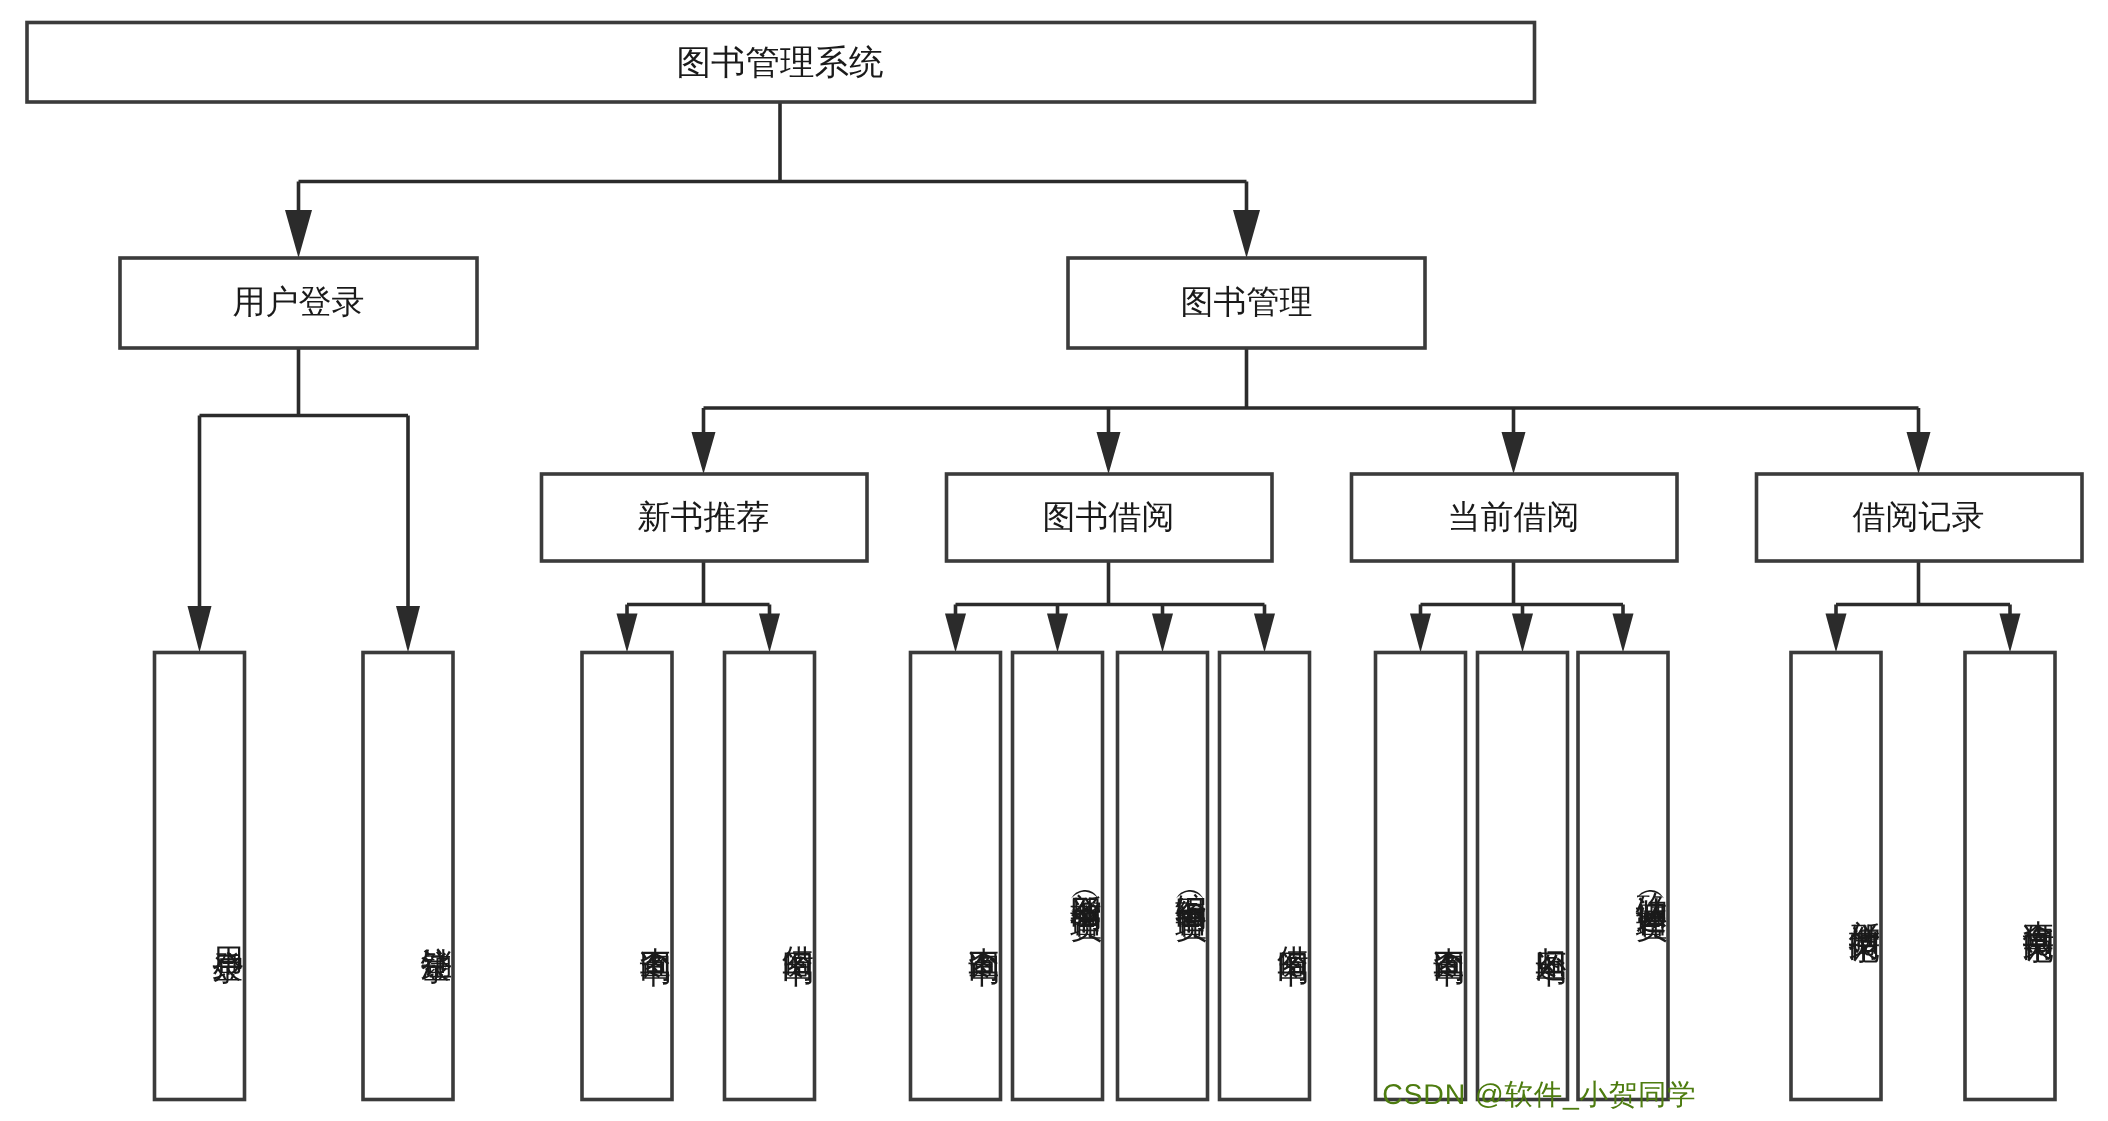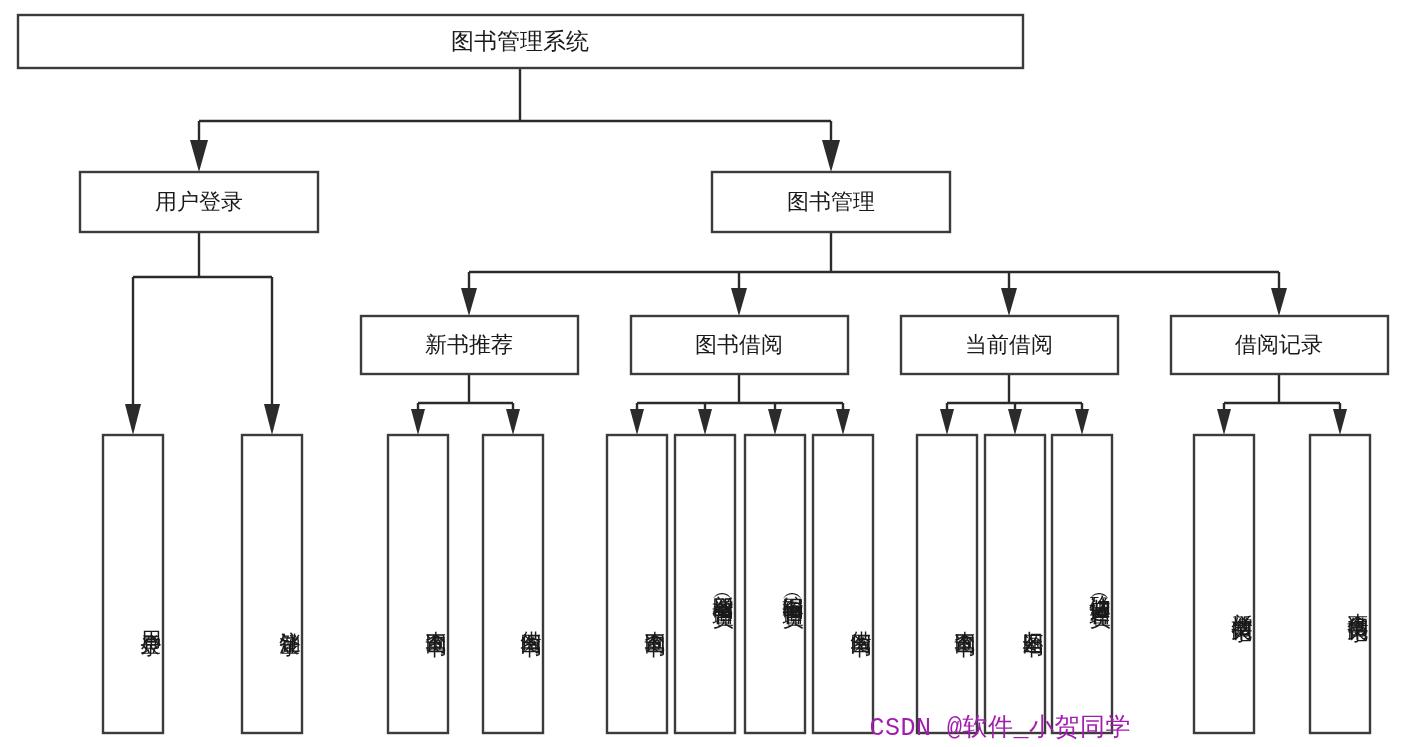--- a/index.html
+++ b/index.html
@@ -68,23 +68,23 @@
     display: flex;
     align-items: flex-start;
     justify-content: center;
     white-space: nowrap;
     pointer-events: none;
   }
   .watermark {
     position: absolute;
     right: 8px;
     bottom: 4px;
-    font-family: Liberation Mono, monospace;
-    font-size: 25px;
-    color: #a21caf;
+    font-family: Liberation Sans, sans-serif;
+    font-size: 19px;
+    color: #4d7c0f;
     letter-spacing: 0.5px;
     white-space: nowrap;
   }
 </style>
 </head>
 <body>
 
 <div id="diagram-root">
 
   <svg class="diagram-canvas" viewBox="0 0 1405 747" xmlns="http://www.w3.org/2000/svg">

